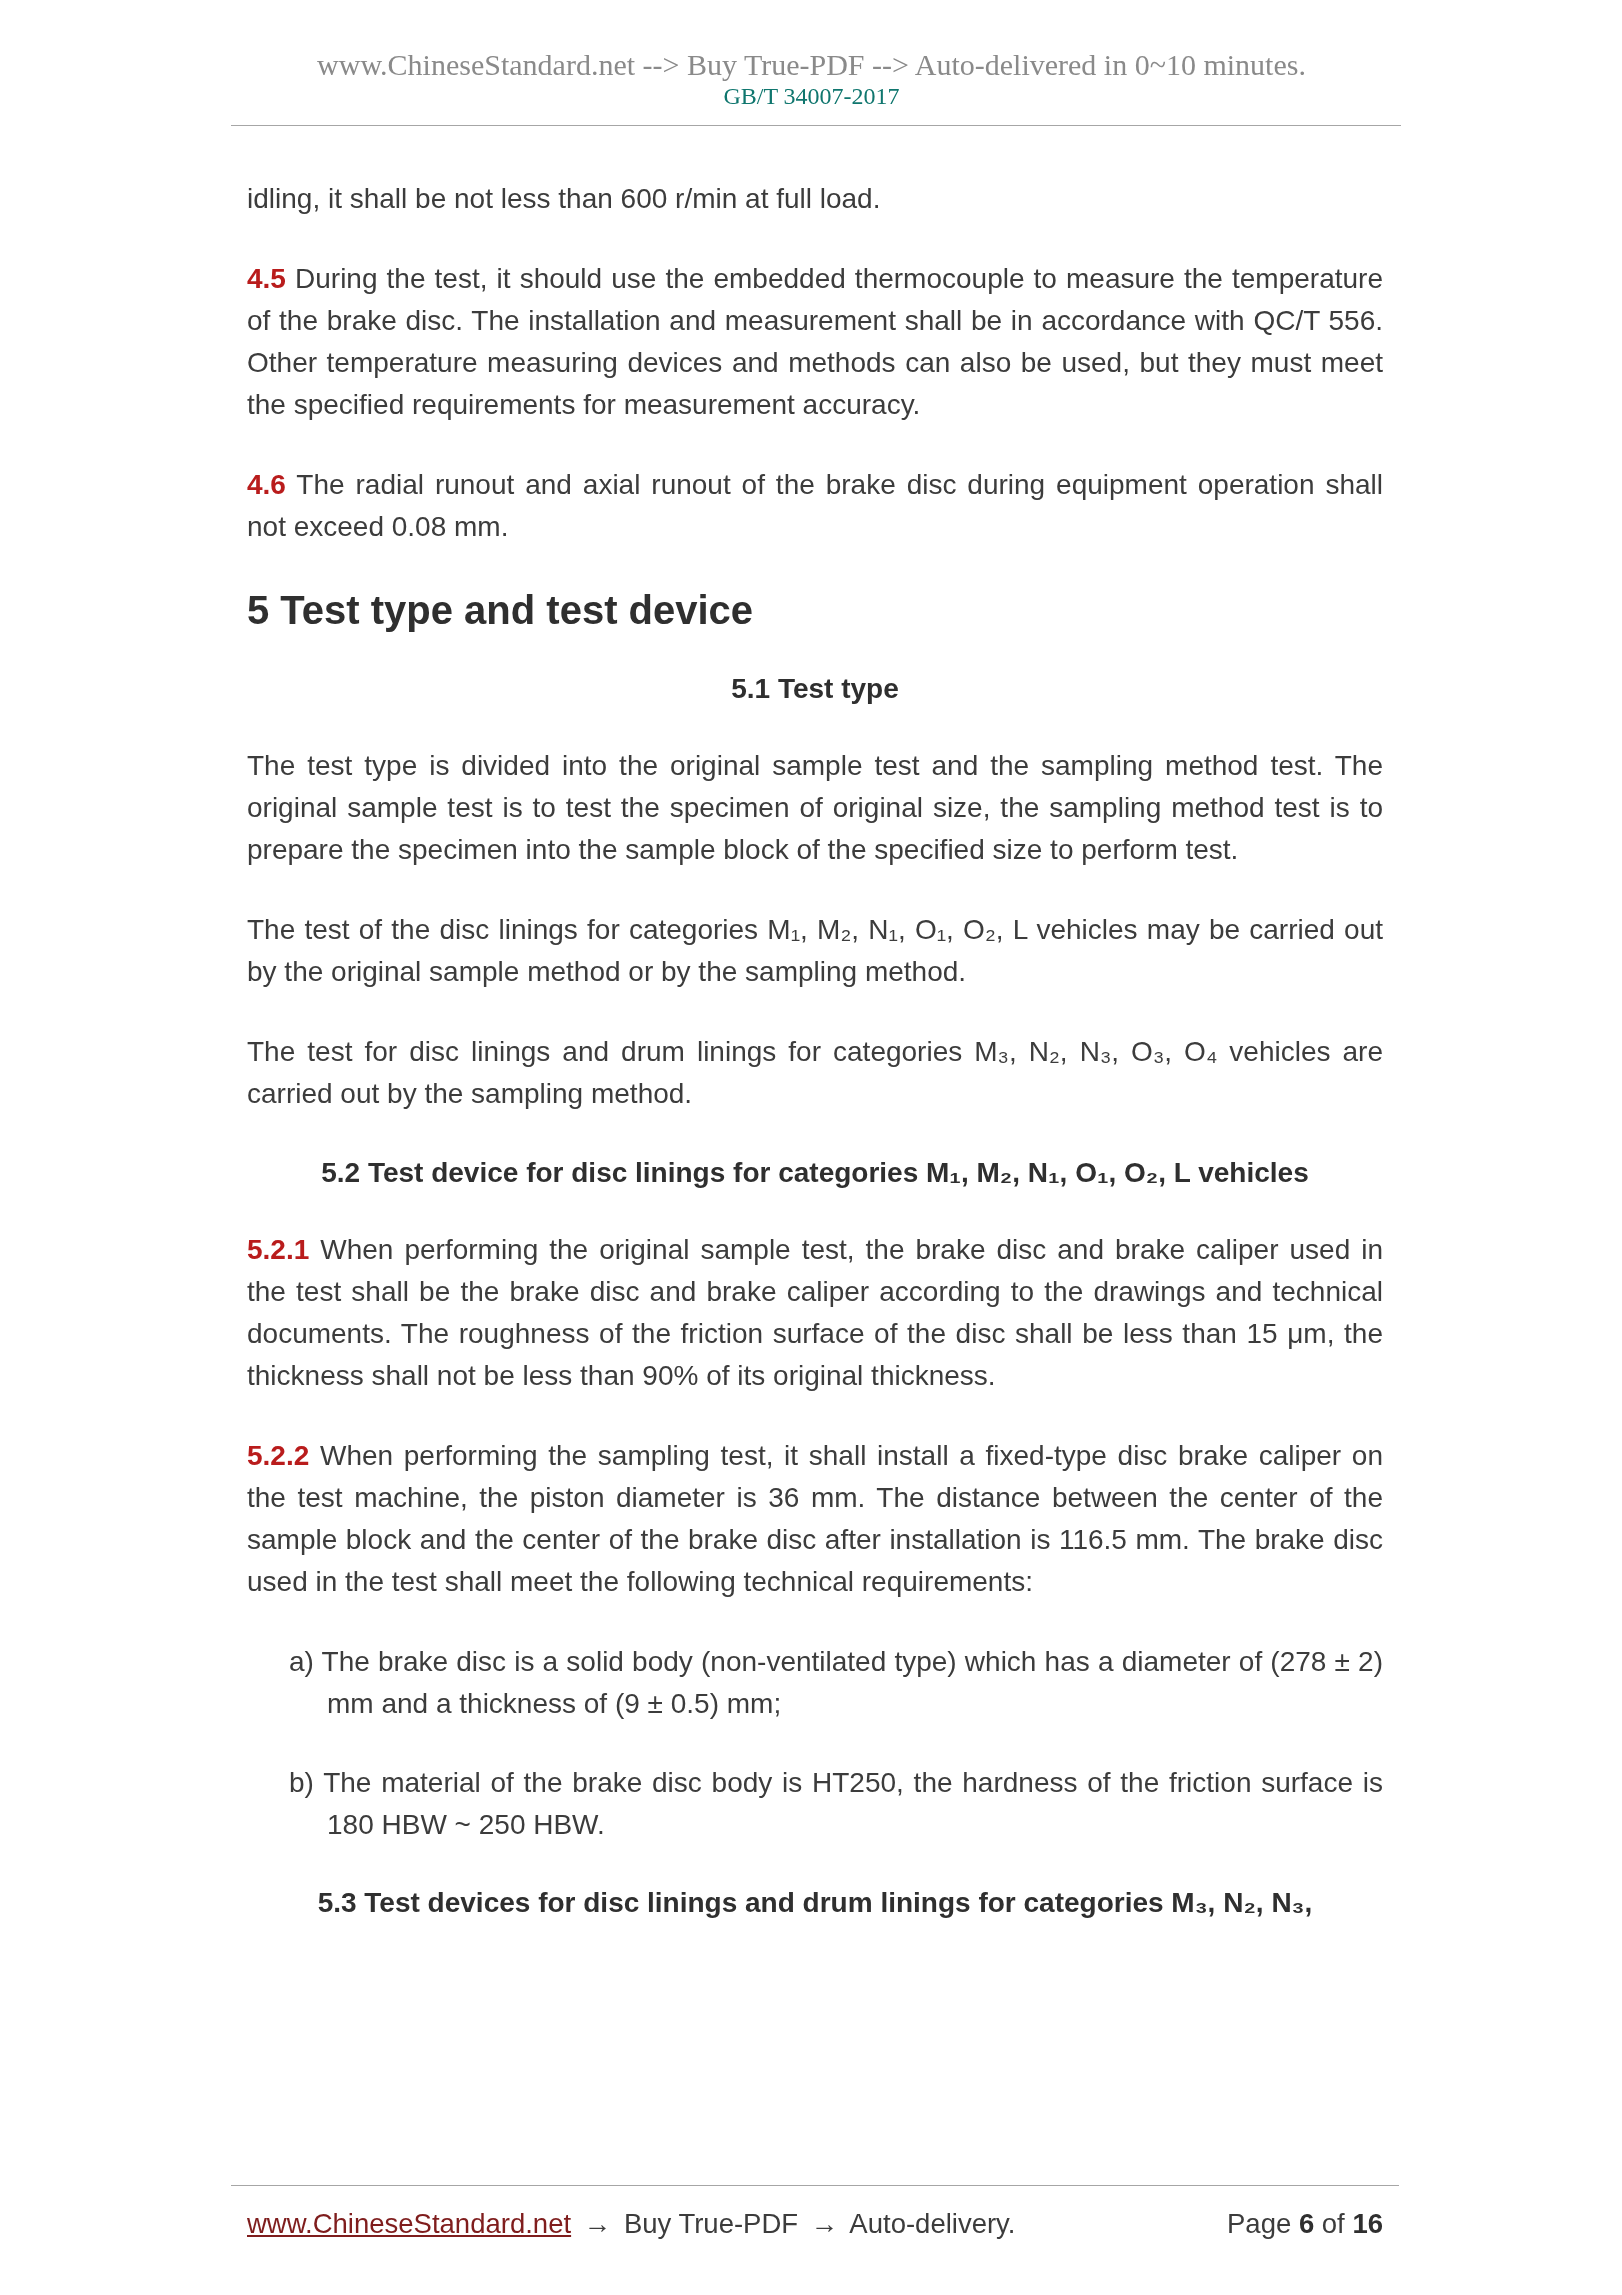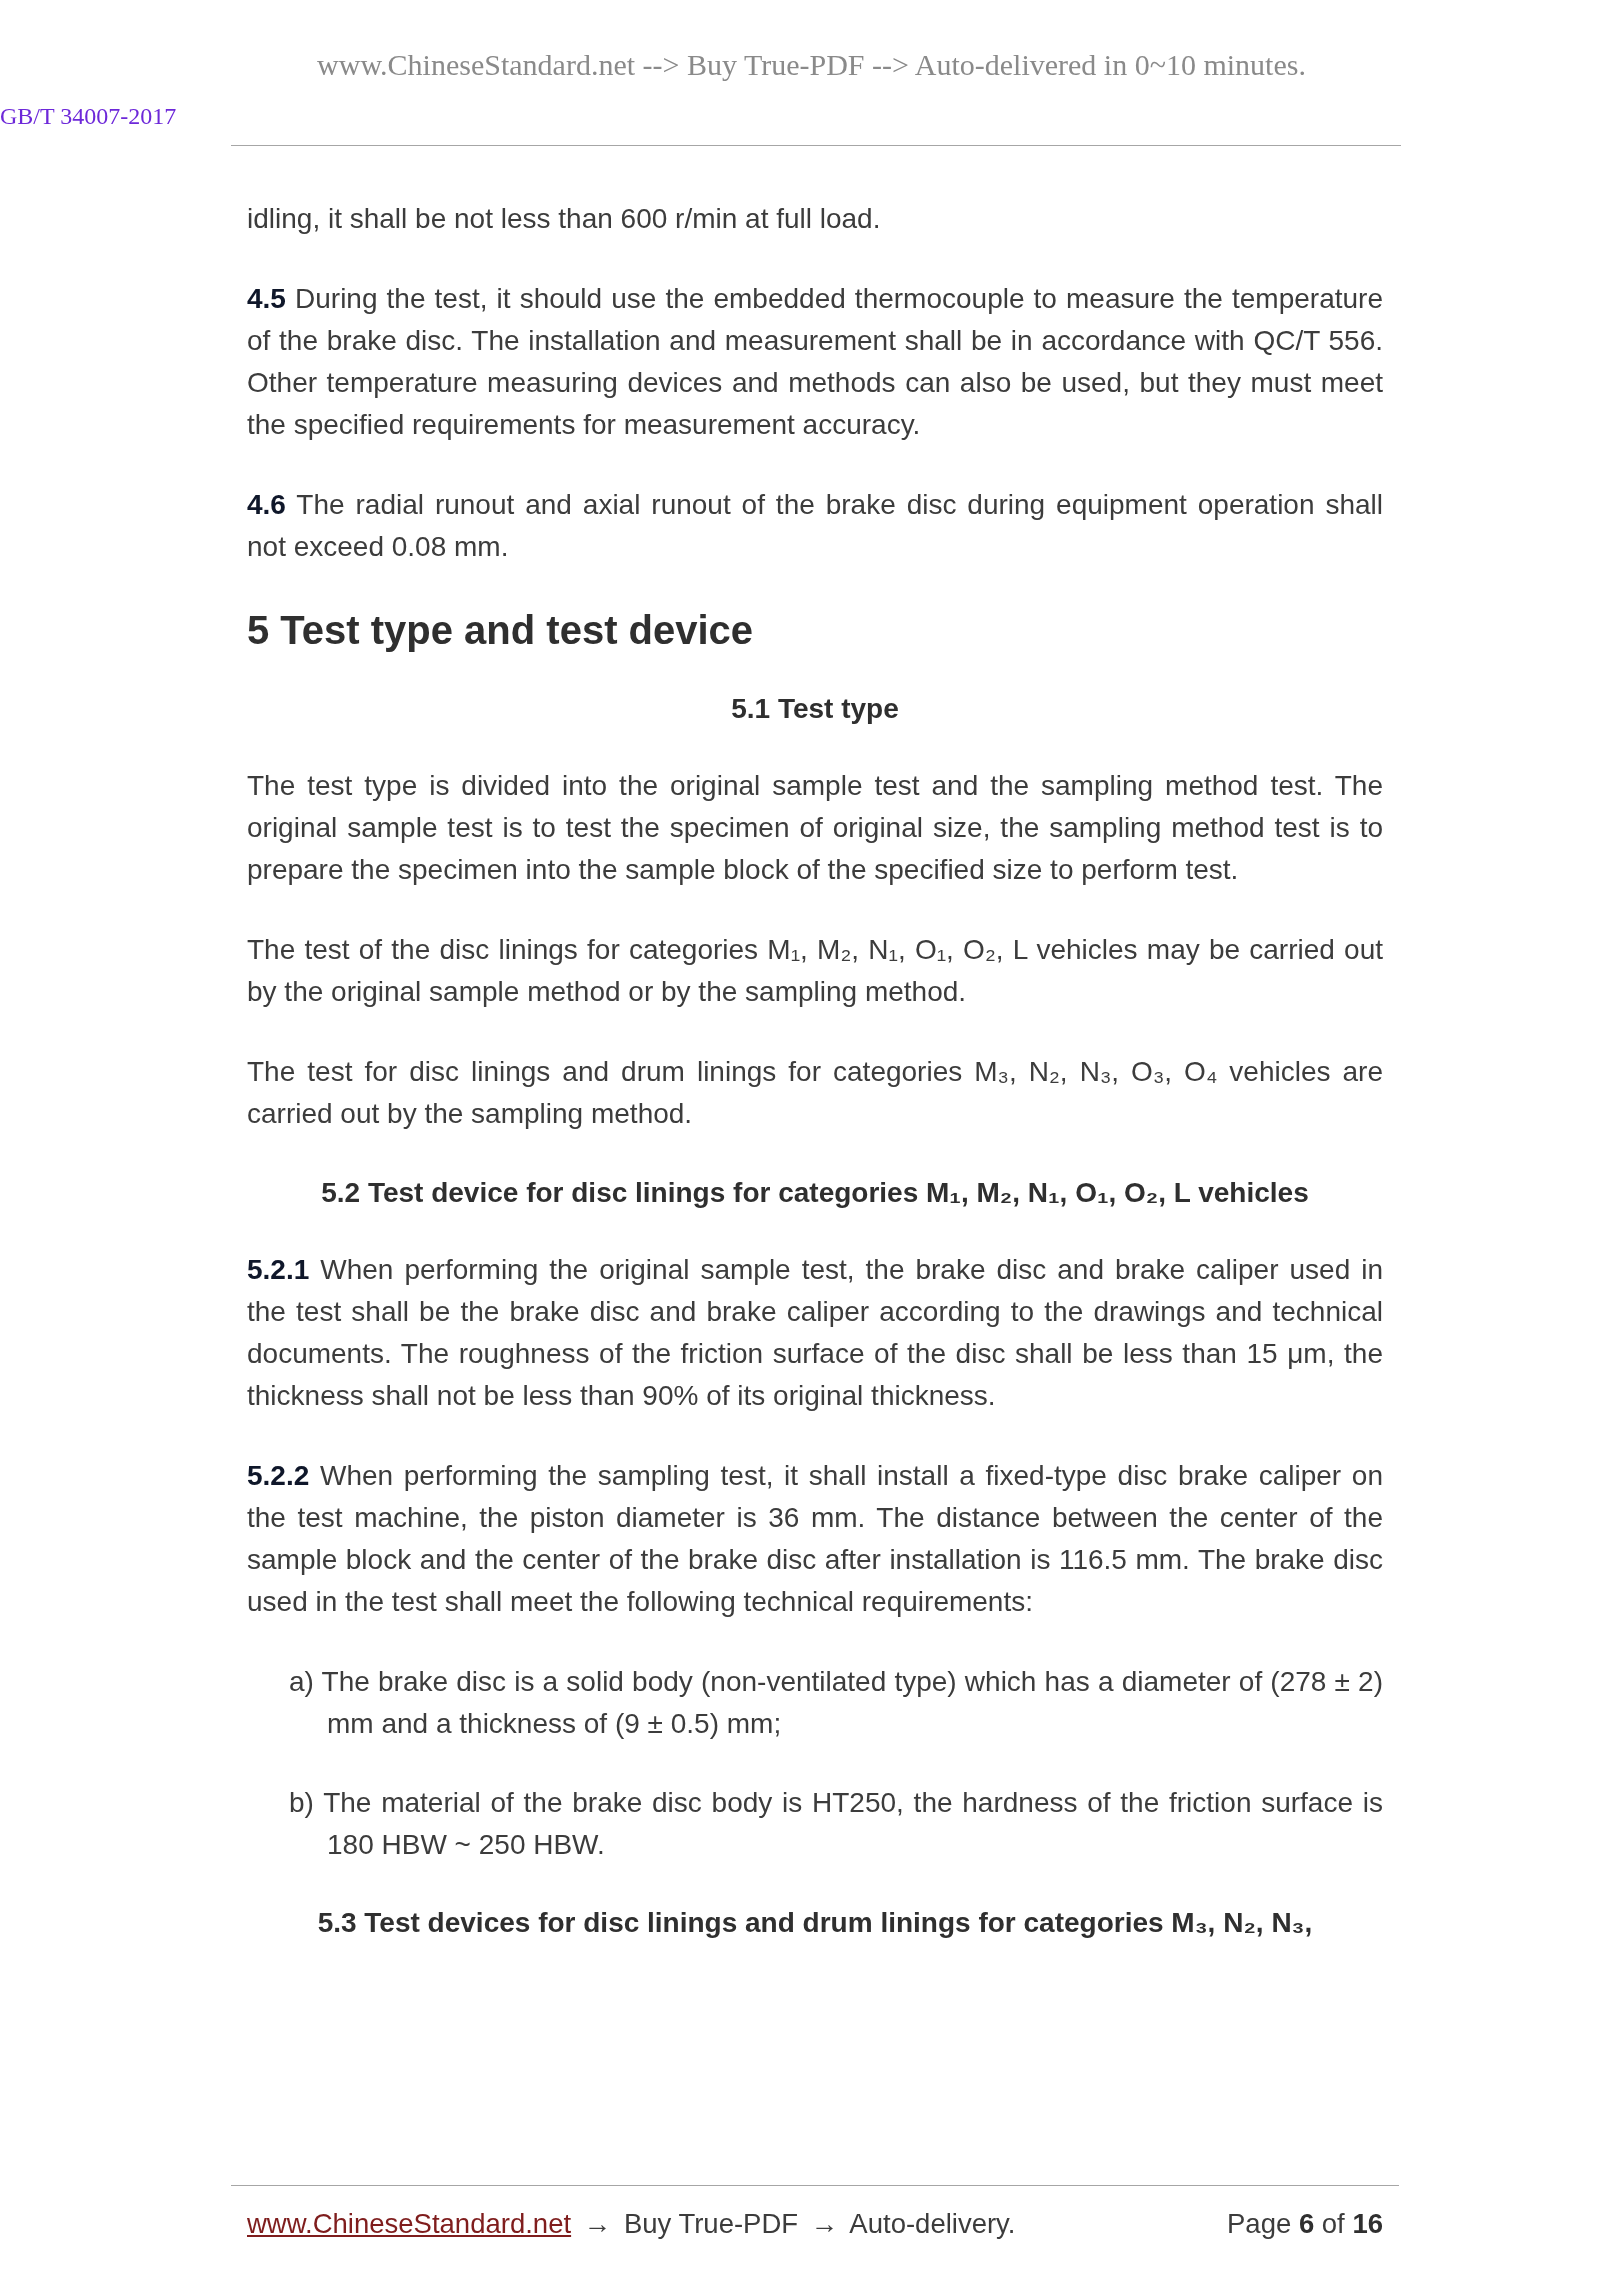--- a/index.html
+++ b/index.html
@@ -15,40 +15,40 @@
   }
   
   .page-header { padding-top: 47px; font-family: Liberation Serif, serif; }
   .promo {
     text-align: center;
     font-size: 30px;
     color: #8a8a8a;
     line-height: 1.2;
   }
   .doc-number {
-    text-align: left;
+    text-align: center;
     font-size: 24px;
-    color: #6d28d9;
-    margin-top: 20px;
+    color: #0f766e;
+    margin-top: 0;
   }
   .rule {
     border-top: 1.7px solid #a6a6a6;
     height: 0;
   }
   .header-rule { margin: 15px 222px 0 231px; }
 
   
   .content {
     margin: 52px 240px 0 247px;
     font-size: 28px;
     line-height: 1.5;
     text-align: justify;
   }
   .content p { margin: 0 0 38px 0; }
-  .lbl { font-weight: bold; color: #0f172a; }
+  .lbl { font-weight: bold; color: #b91c1c; }
   h1.section-h {
     font-size: 40px;
     font-weight: bold;
     color: #2f2f2f;
     text-align: left;
     margin: 22px 0 35px 0;
     line-height: 1.2;
   }
   h2.sub-h {
     font-size: 28px;

